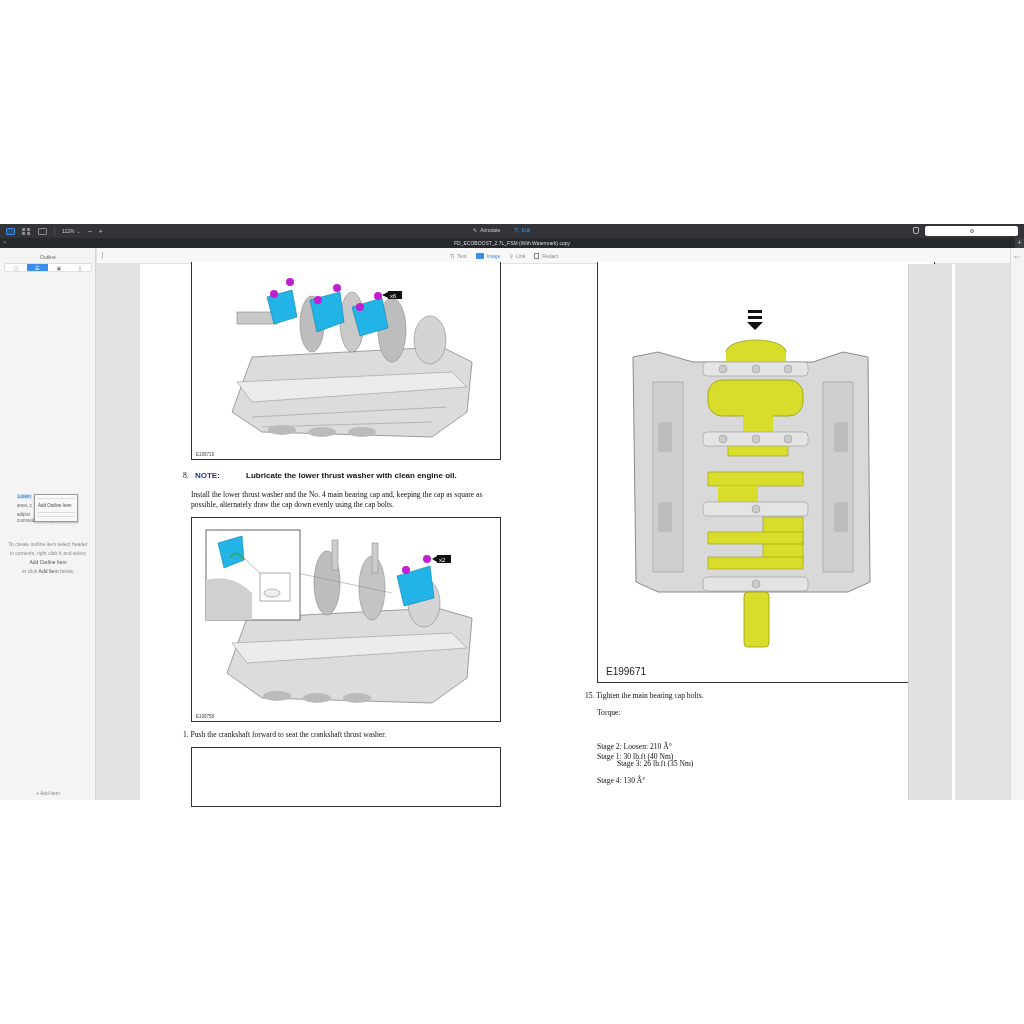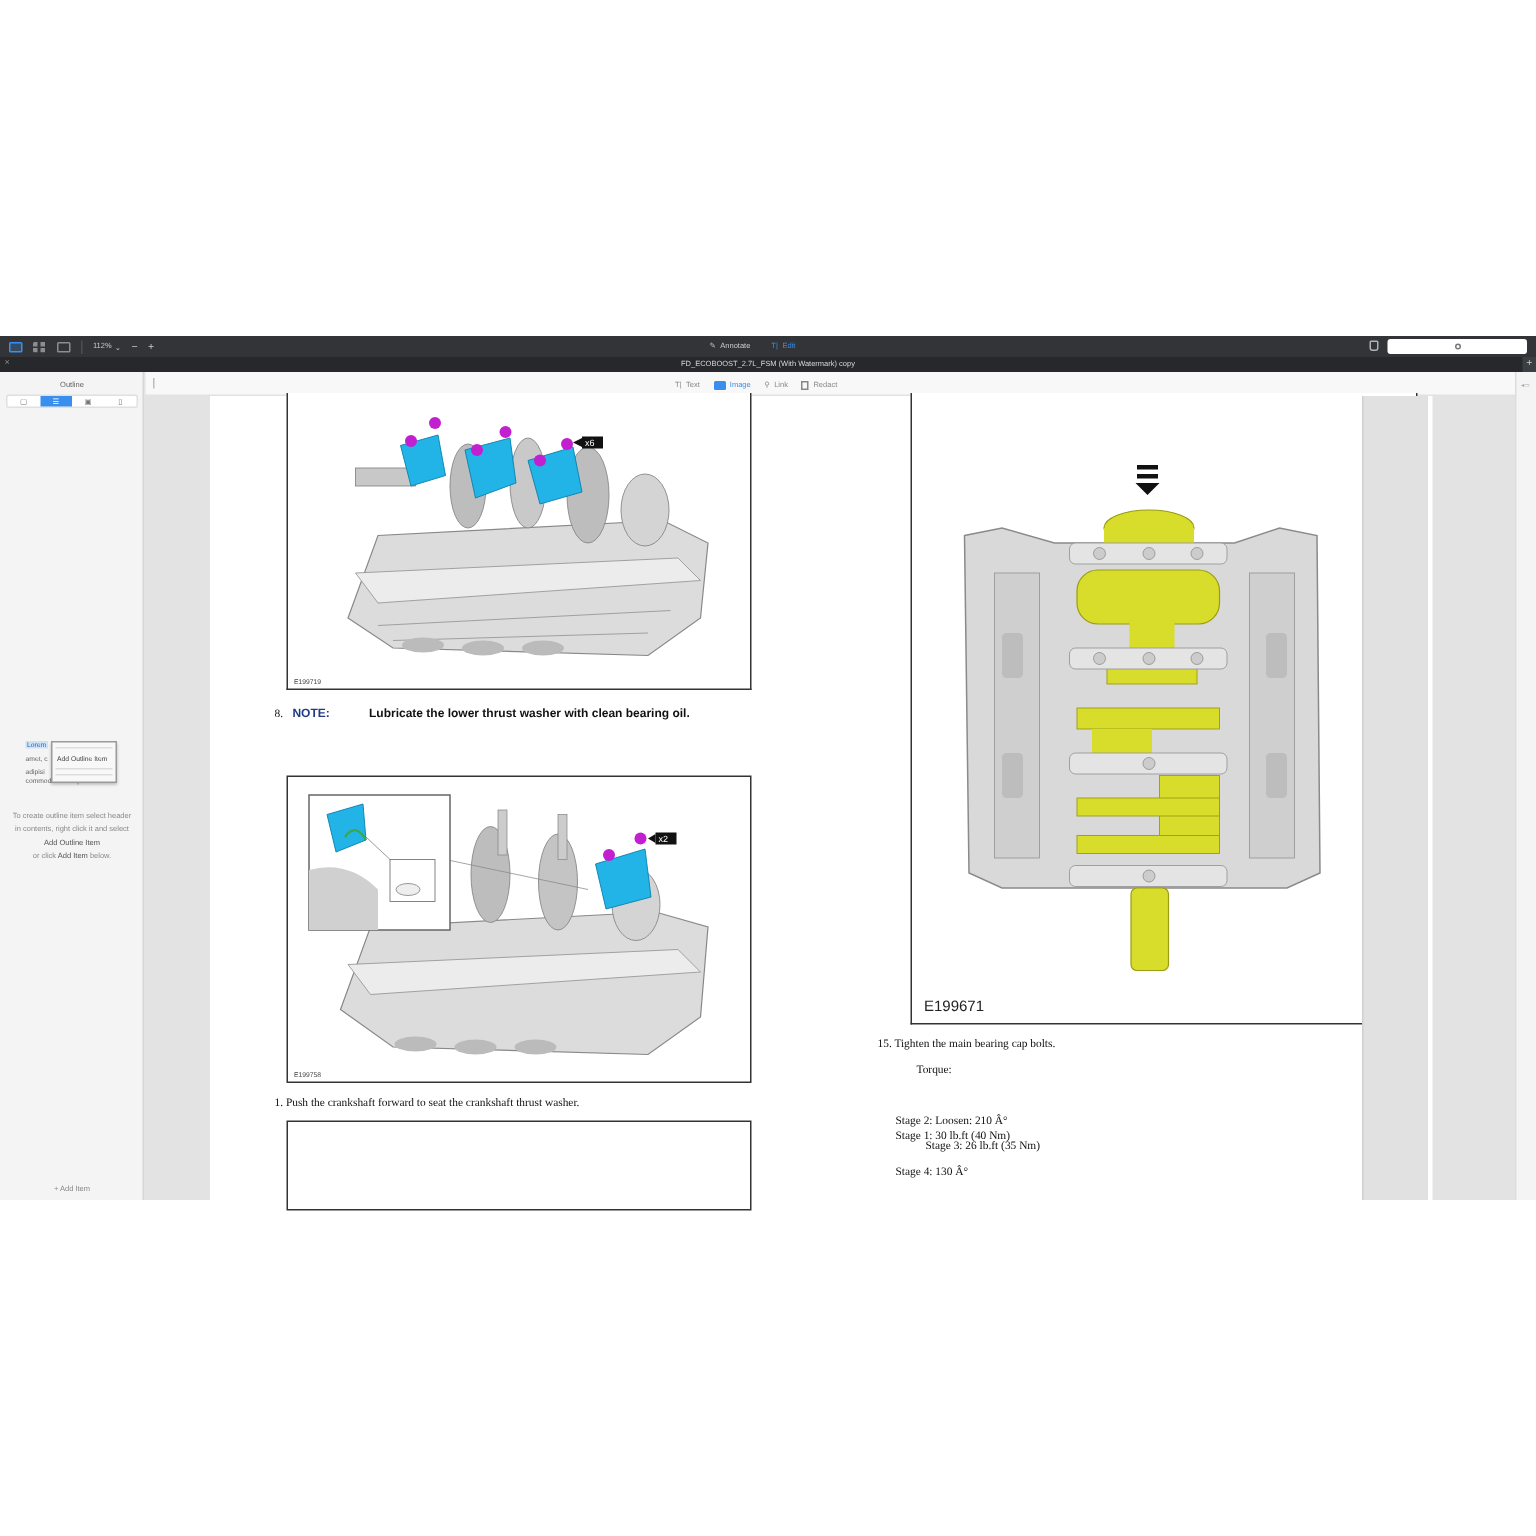--- a/index.html
+++ b/index.html
@@ -214,22 +214,23 @@
           <rect x="196" y="29" width="14" height="8" fill="#111"></rect>
           <path d="M190 33 L196 30 L196 36 Z" fill="#111"></path>
           <text x="198" y="35.5" font-size="6" fill="#fff" font-family="Liberation Sans, sans-serif">x6</text>
         </svg>
         <span class="fig-label">E199719</span>
       </div>
 
       <div class="note-row" style="left:43px; top:207px; width:320px; height:10px;">
         <span class="num">8.</span>
         <span class="note">NOTE:</span>
-        <span class="msg">Lubricate the lower thrust washer with clean bearing oil.</span>
-      </div>
+        <span class="msg">Lubricate the lower thrust washer with clean engine oil.</span>
+      </div>
+      <div class="doc-text" style="left:51px; top:226px; width:318px;">Install the lower thrust washer and the No. 4 main bearing cap and, keeping the cap as square as possible, alternately draw the cap down evenly using the cap bolts.</div>
 
       <div class="figure" style="left:51px; top:253px; width:310px; height:205px;">
         <svg width="310" height="205" viewBox="0 0 310 205">
           <path d="M35 155 L55 100 L245 90 L280 100 L275 160 L240 185 L70 180 Z" fill="#dcdcdc" stroke="#888" stroke-width="0.8"></path>
           <path d="M40 125 L260 115 L275 130 L55 145 Z" fill="#ececec" stroke="#999" stroke-width="0.6"></path>
           <ellipse cx="85" cy="178" rx="14" ry="5" fill="#bbb"></ellipse>
           <ellipse cx="125" cy="180" rx="14" ry="5" fill="#bbb"></ellipse>
           <ellipse cx="165" cy="180" rx="14" ry="5" fill="#bbb"></ellipse>
           <ellipse cx="135" cy="65" rx="13" ry="32" fill="#bdbdbd" stroke="#888" stroke-width="0.6"></ellipse>
           <ellipse cx="180" cy="70" rx="13" ry="32" fill="#c4c4c4" stroke="#888" stroke-width="0.6"></ellipse>
@@ -252,21 +253,21 @@
           <ellipse cx="80" cy="75" rx="8" ry="4" fill="#eee" stroke="#777" stroke-width="0.5"></ellipse>
           <line x1="52" y1="40" x2="68" y2="55" stroke="#777" stroke-width="0.5"></line>
         </svg>
         <span class="fig-label">E199758</span>
       </div>
 
       <div class="doc-text" style="left:43px; top:466px; width:330px;">1. Push the crankshaft forward to seat the crankshaft thrust washer.</div>
 
       <div class="figure" style="left:51px; top:483px; width:310px; height:60px;"></div>
 
-      <div class="figure" style="left:467px; top:-2px; width:338px; height:421px; border-top:none;">
+      <div class="figure" style="left:457px; top:-2px; width:338px; height:421px; border-top:none;">
         <svg width="310" height="421" viewBox="0 0 310 421">
 
           <path d="M35 95 L60 90 L95 100 L215 100 L245 90 L270 95 L272 320 L250 330 L60 330 L38 320 Z" fill="#d9d9d9" stroke="#8a8a8a" stroke-width="1"></path>
           <rect x="55" y="120" width="30" height="190" fill="#cfcfcf" stroke="#999" stroke-width="0.6"></rect>
           <rect x="225" y="120" width="30" height="190" fill="#cfcfcf" stroke="#999" stroke-width="0.6"></rect>
           <rect x="60" y="160" width="14" height="30" rx="3" fill="#bdbdbd"></rect>
           <rect x="236" y="160" width="14" height="30" rx="3" fill="#bdbdbd"></rect>
           <rect x="60" y="240" width="14" height="30" rx="3" fill="#bdbdbd"></rect>
           <rect x="236" y="240" width="14" height="30" rx="3" fill="#bdbdbd"></rect>
 
@@ -296,21 +297,21 @@
           <circle cx="158" cy="322" r="4" fill="#ccc" stroke="#888" stroke-width="0.5"></circle>
 
           <rect x="150" y="48" width="14" height="3" fill="#111"></rect>
           <rect x="150" y="54" width="14" height="3" fill="#111"></rect>
           <path d="M149 60 L165 60 L157 68 Z" fill="#111"></path>
         </svg>
         <span class="fig-label big">E199671</span>
       </div>
 
       <div class="doc-text" style="left:445px; top:427px; width:330px;">15. Tighten the main bearing cap bolts.</div>
-      <div class="doc-text" style="left:471px; top:444px;text-align:right;">Torque:</div>
+      <div class="doc-text" style="left:457px; top:444px;text-align:right;">Torque:</div>
       <div class="doc-text" style="left:457px; top:488px;">Stage 1: 30 lb.ft (40 Nm)</div>
       <div class="doc-text" style="left:457px; top:478px;">Stage 2: Loosen: 210 Â°</div>
       <div class="doc-text" style="left:457px; top:495px;margin-left:20px;">Stage 3: 26 lb.ft (35 Nm)</div>
       <div class="doc-text" style="left:457px; top:512px;">Stage 4: 130 Â°</div>
     </div>
     <div class="page-scrollstrip" style="left:811px; width:44px; background:#e1e1e1;"></div>
   </div>
 </div>
 
 </body></html>

